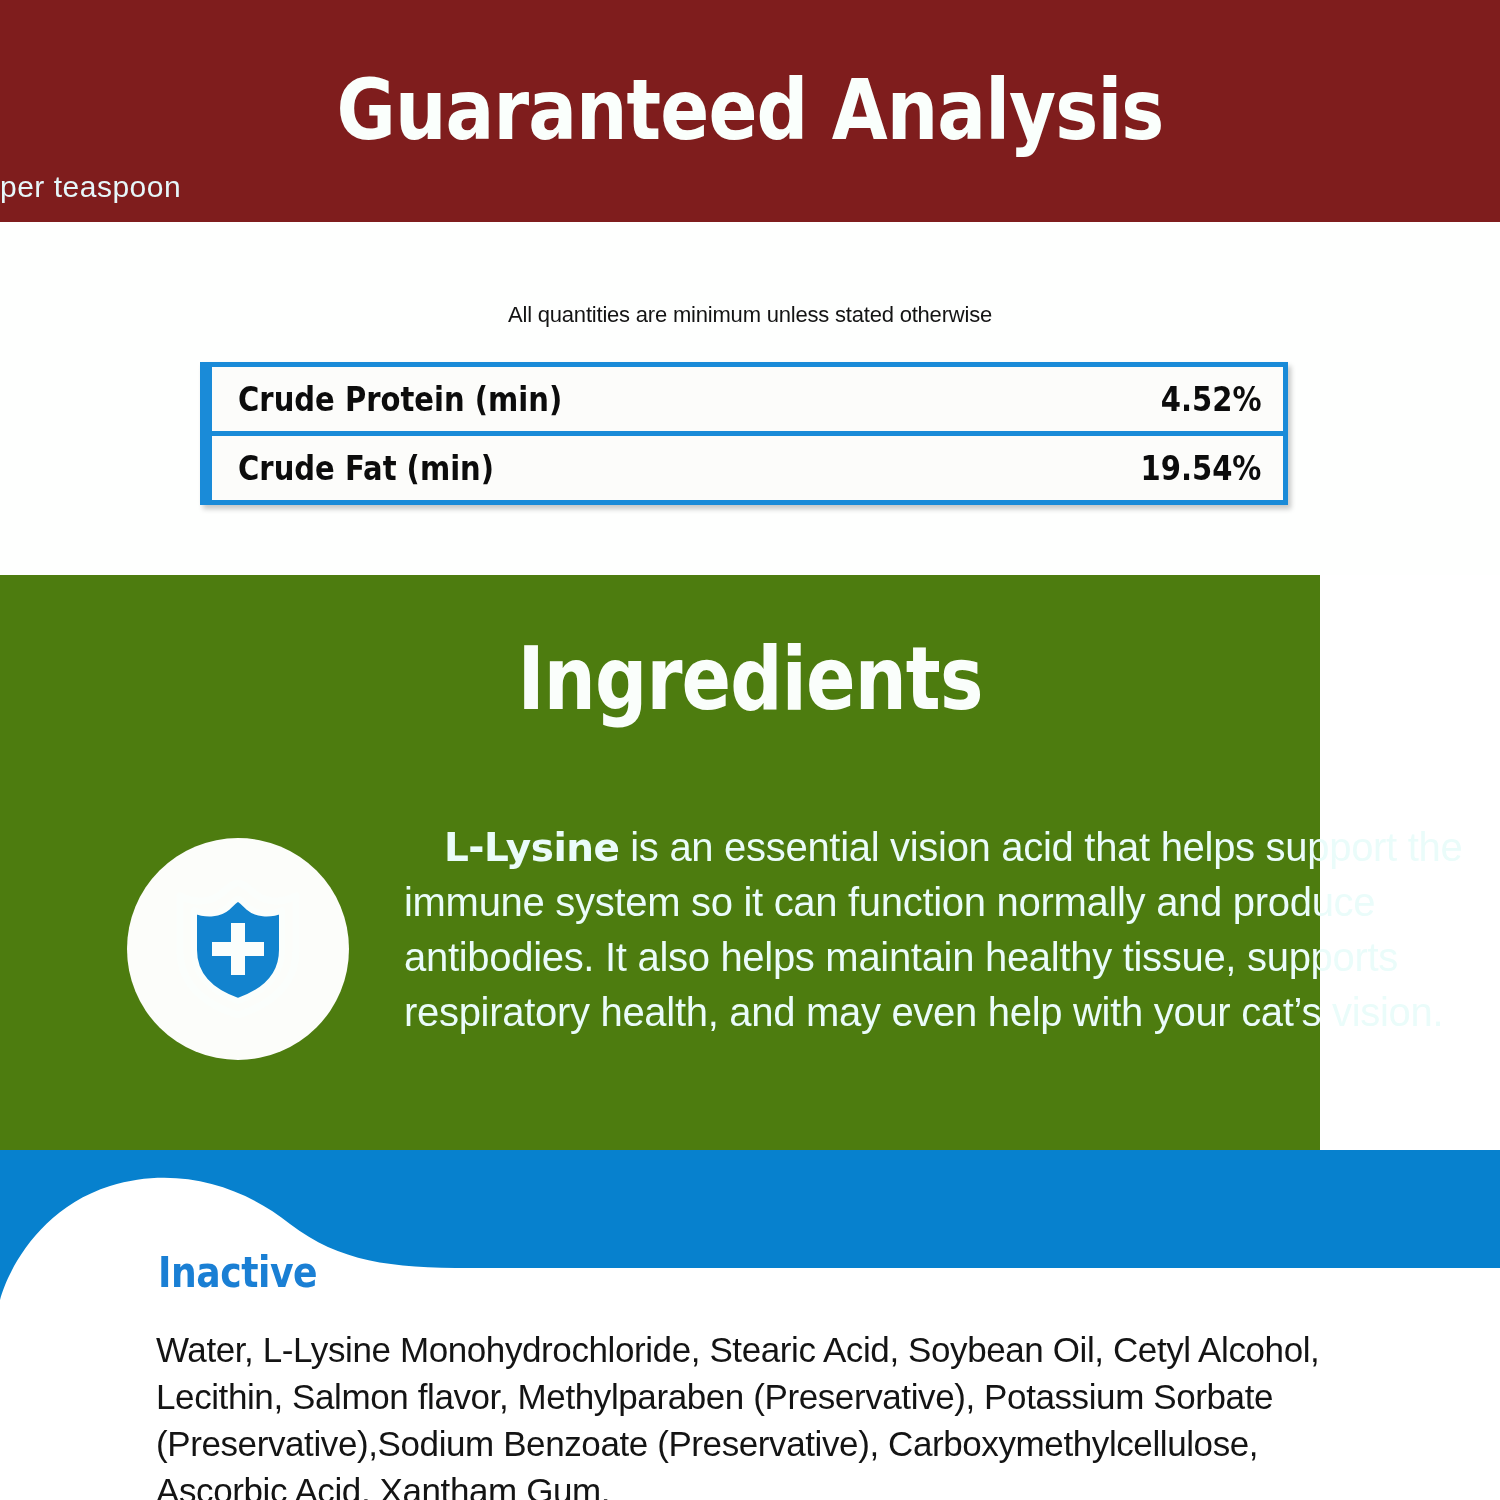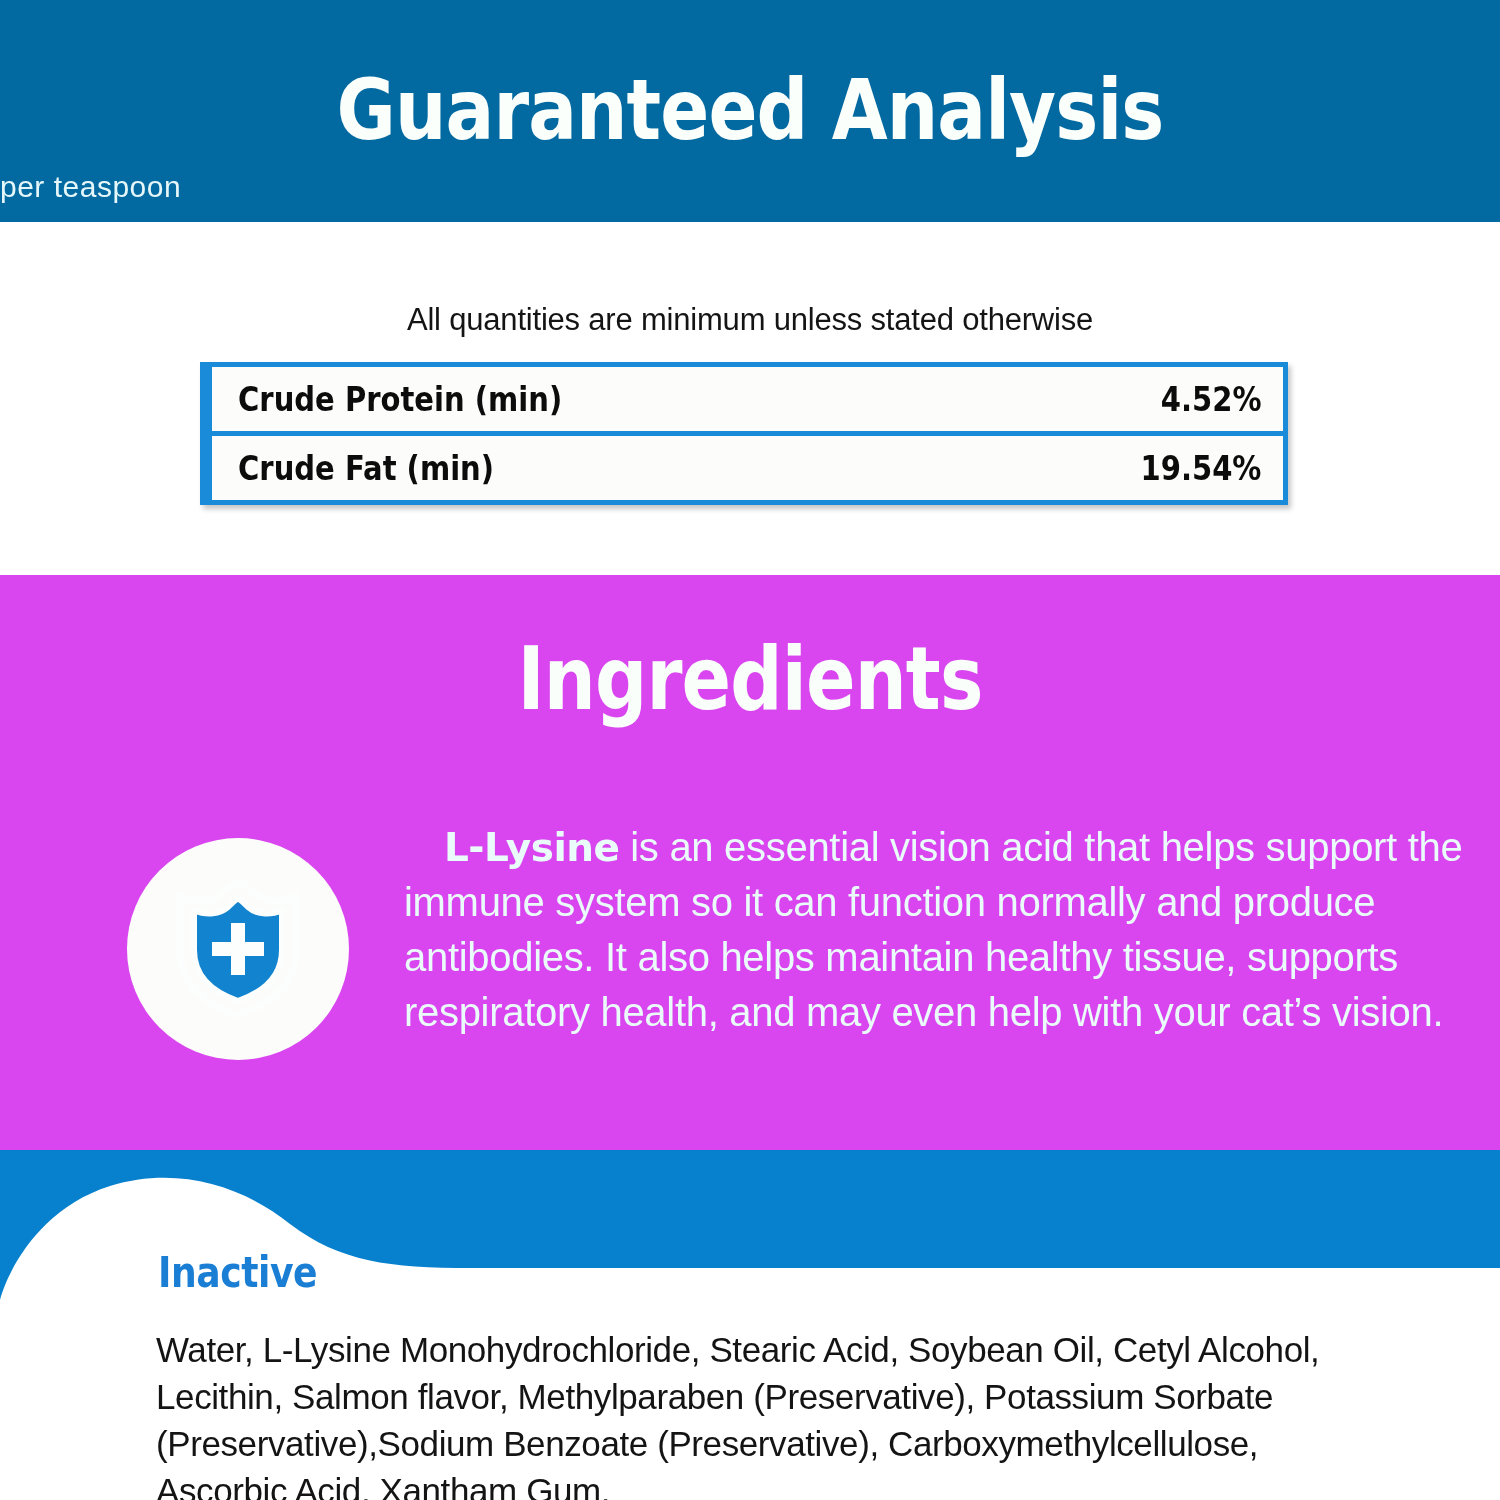--- a/index.html
+++ b/index.html
@@ -19,21 +19,21 @@
     overflow: hidden;
   }
 
   
   .header-band {
     position: absolute;
     left: 0;
     top: 0;
     width: 1500px;
     height: 222px;
-    background: #0369a1;
+    background: #7f1d1d;
     box-sizing: border-box;
   }
   .header-title {
     position: absolute;
     left: 0;
     top: 66px;
     width: 1500px;
     text-align: center;
     color: #FAFFFC;
     font-family: "DejaVu Sans", sans-serif;
@@ -68,21 +68,21 @@
     background: #FEFFFE;
   }
   .analysis-note {
     position: absolute;
     left: 0;
     top: 80px;
     width: 1500px;
     text-align: center;
     color: #141414;
     font-family: "Liberation Sans", sans-serif;
-    font-size: 31px;
+    font-size: 22px;
     letter-spacing: -0.2px;
   }
 
   .analysis-table {
     position: absolute;
     left: 200px;
     top: 140px;
     width: 1088px;
     border: 5px solid #1A8BD8;
     box-sizing: border-box;
@@ -119,23 +119,23 @@
   }
   .cell-value {
     transform-origin: right center;
   }
 
   
   .ingredients-section {
     position: absolute;
     left: 0;
     top: 575px;
-    width: 1500px;
+    width: 1320px;
     height: 693px;
-    background: #d946ef;
+    background: #4d7c0f;
     overflow: hidden;
   }
   .ingredients-title {
     position: absolute;
     left: 0;
     top: 58px;
     width: 1500px;
     text-align: center;
     color: #FAFEFB;
     font-family: "DejaVu Sans", sans-serif;

